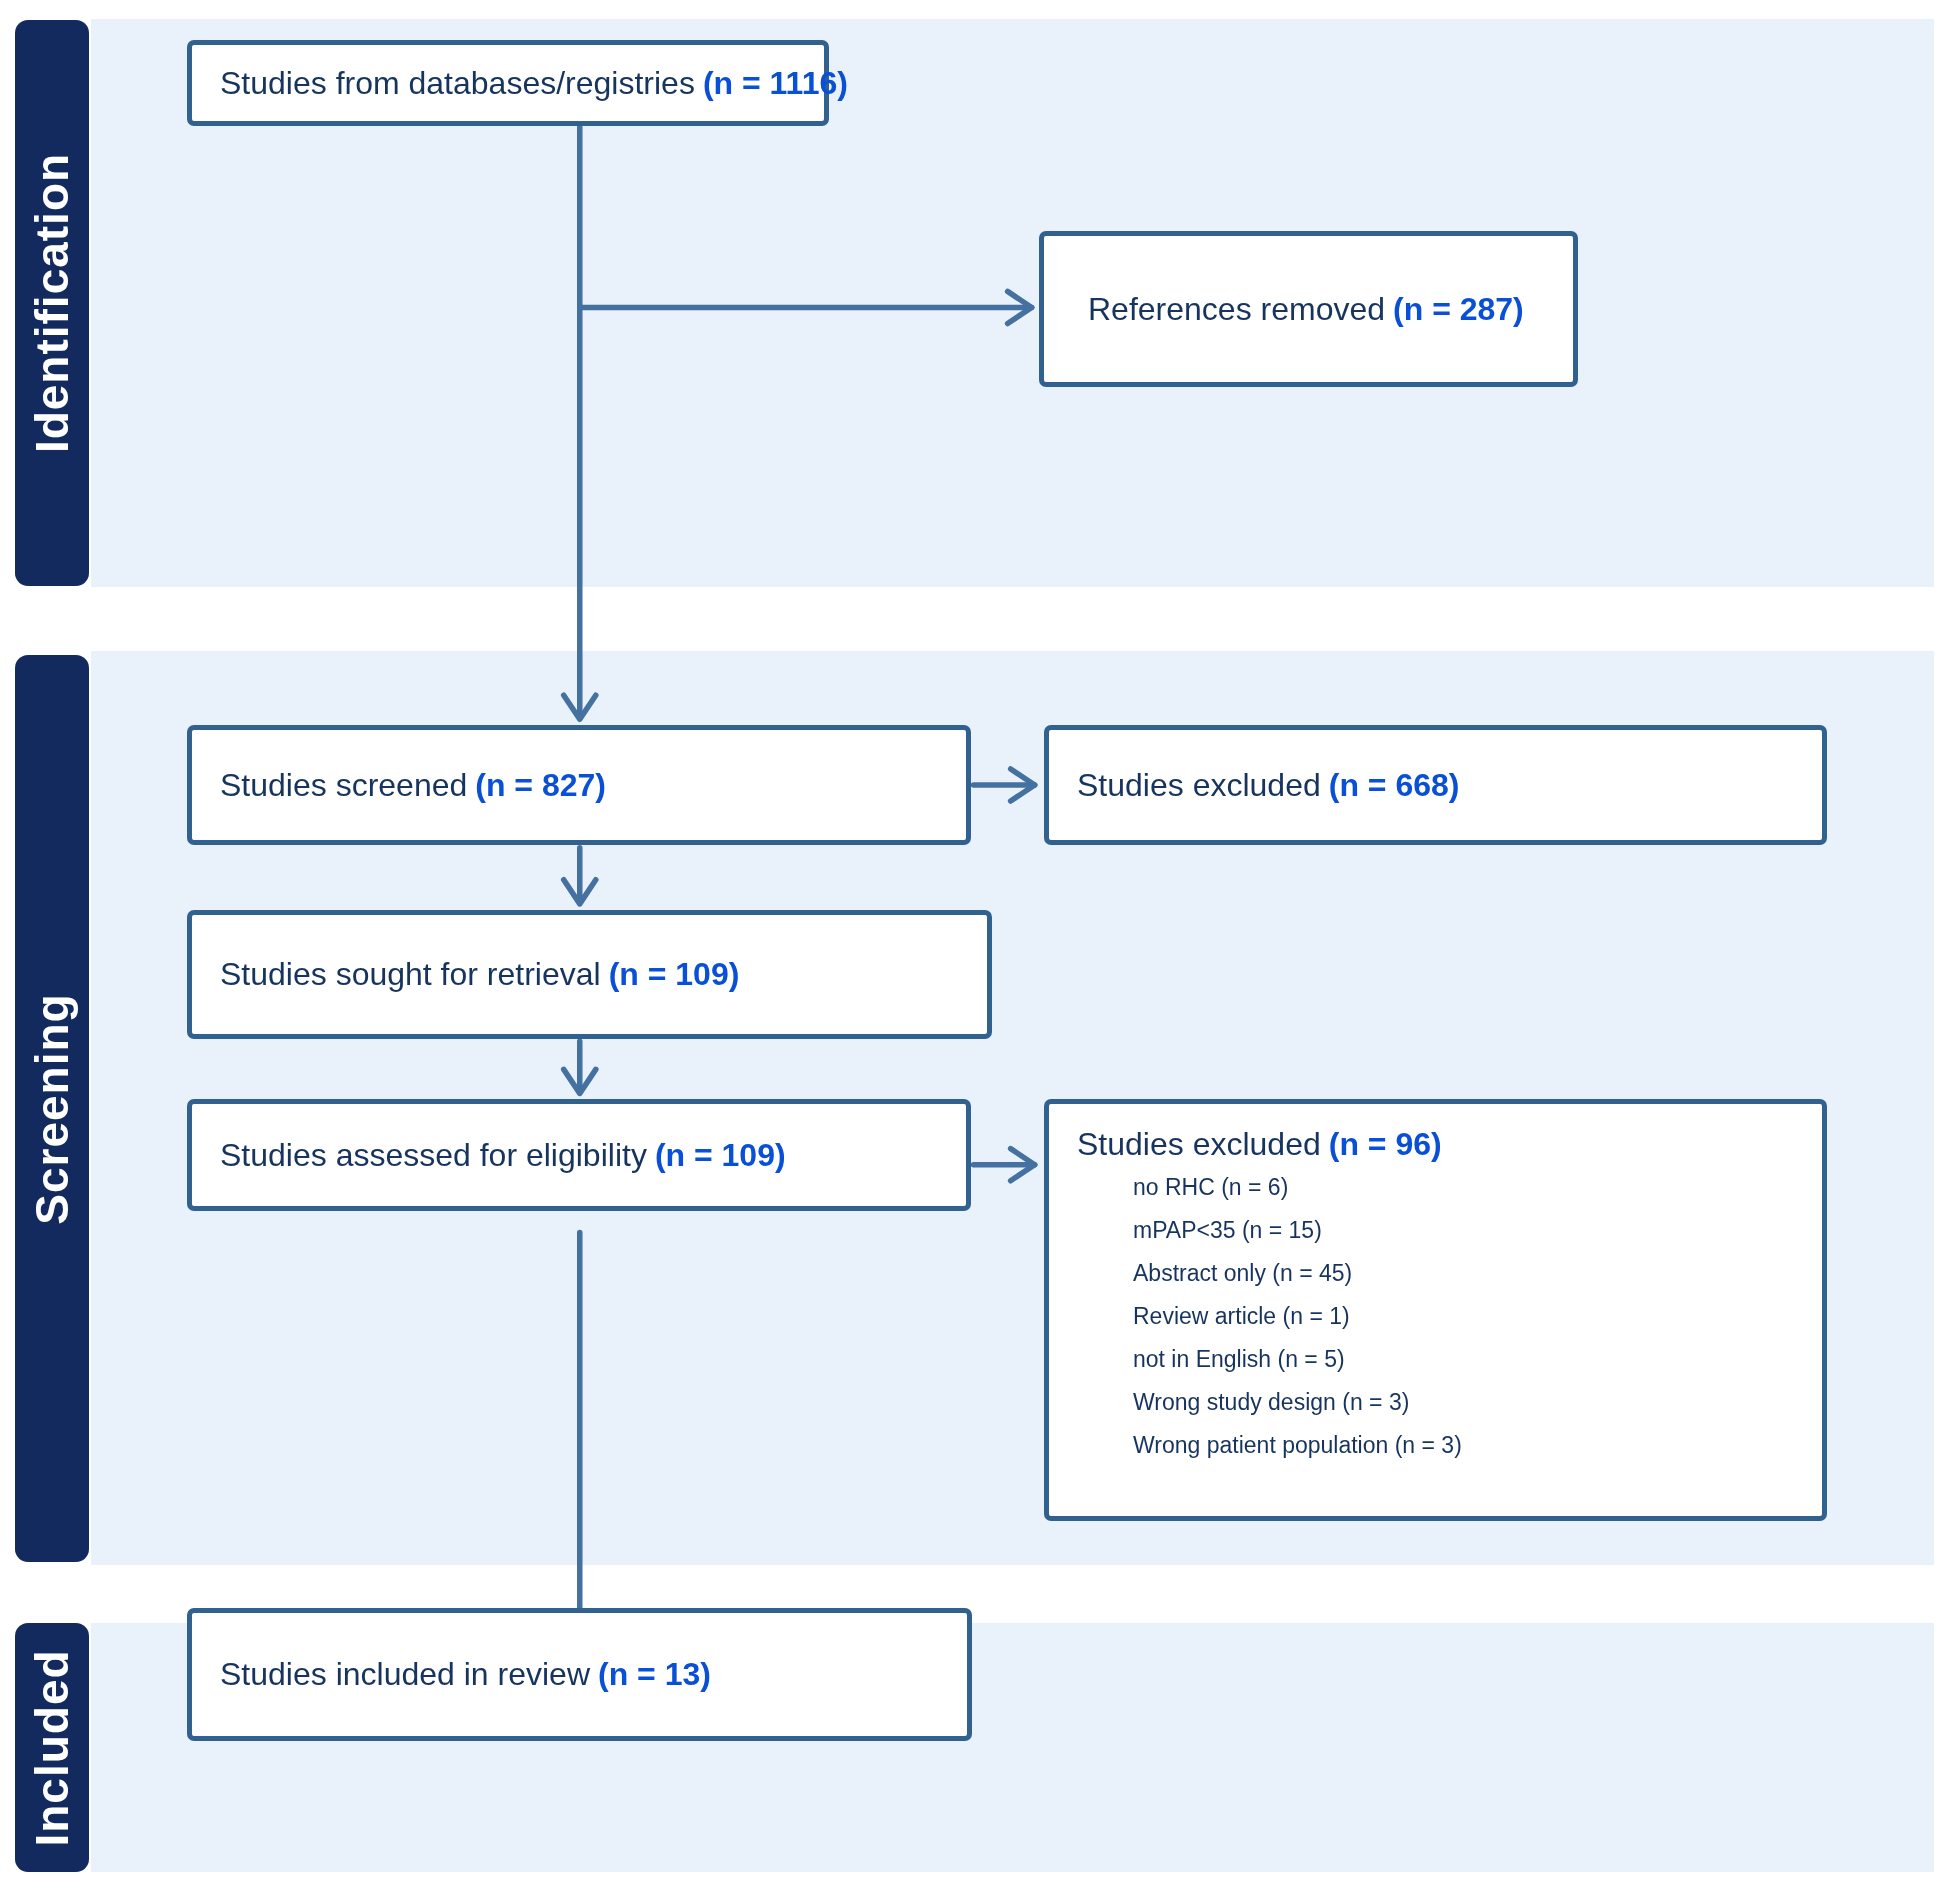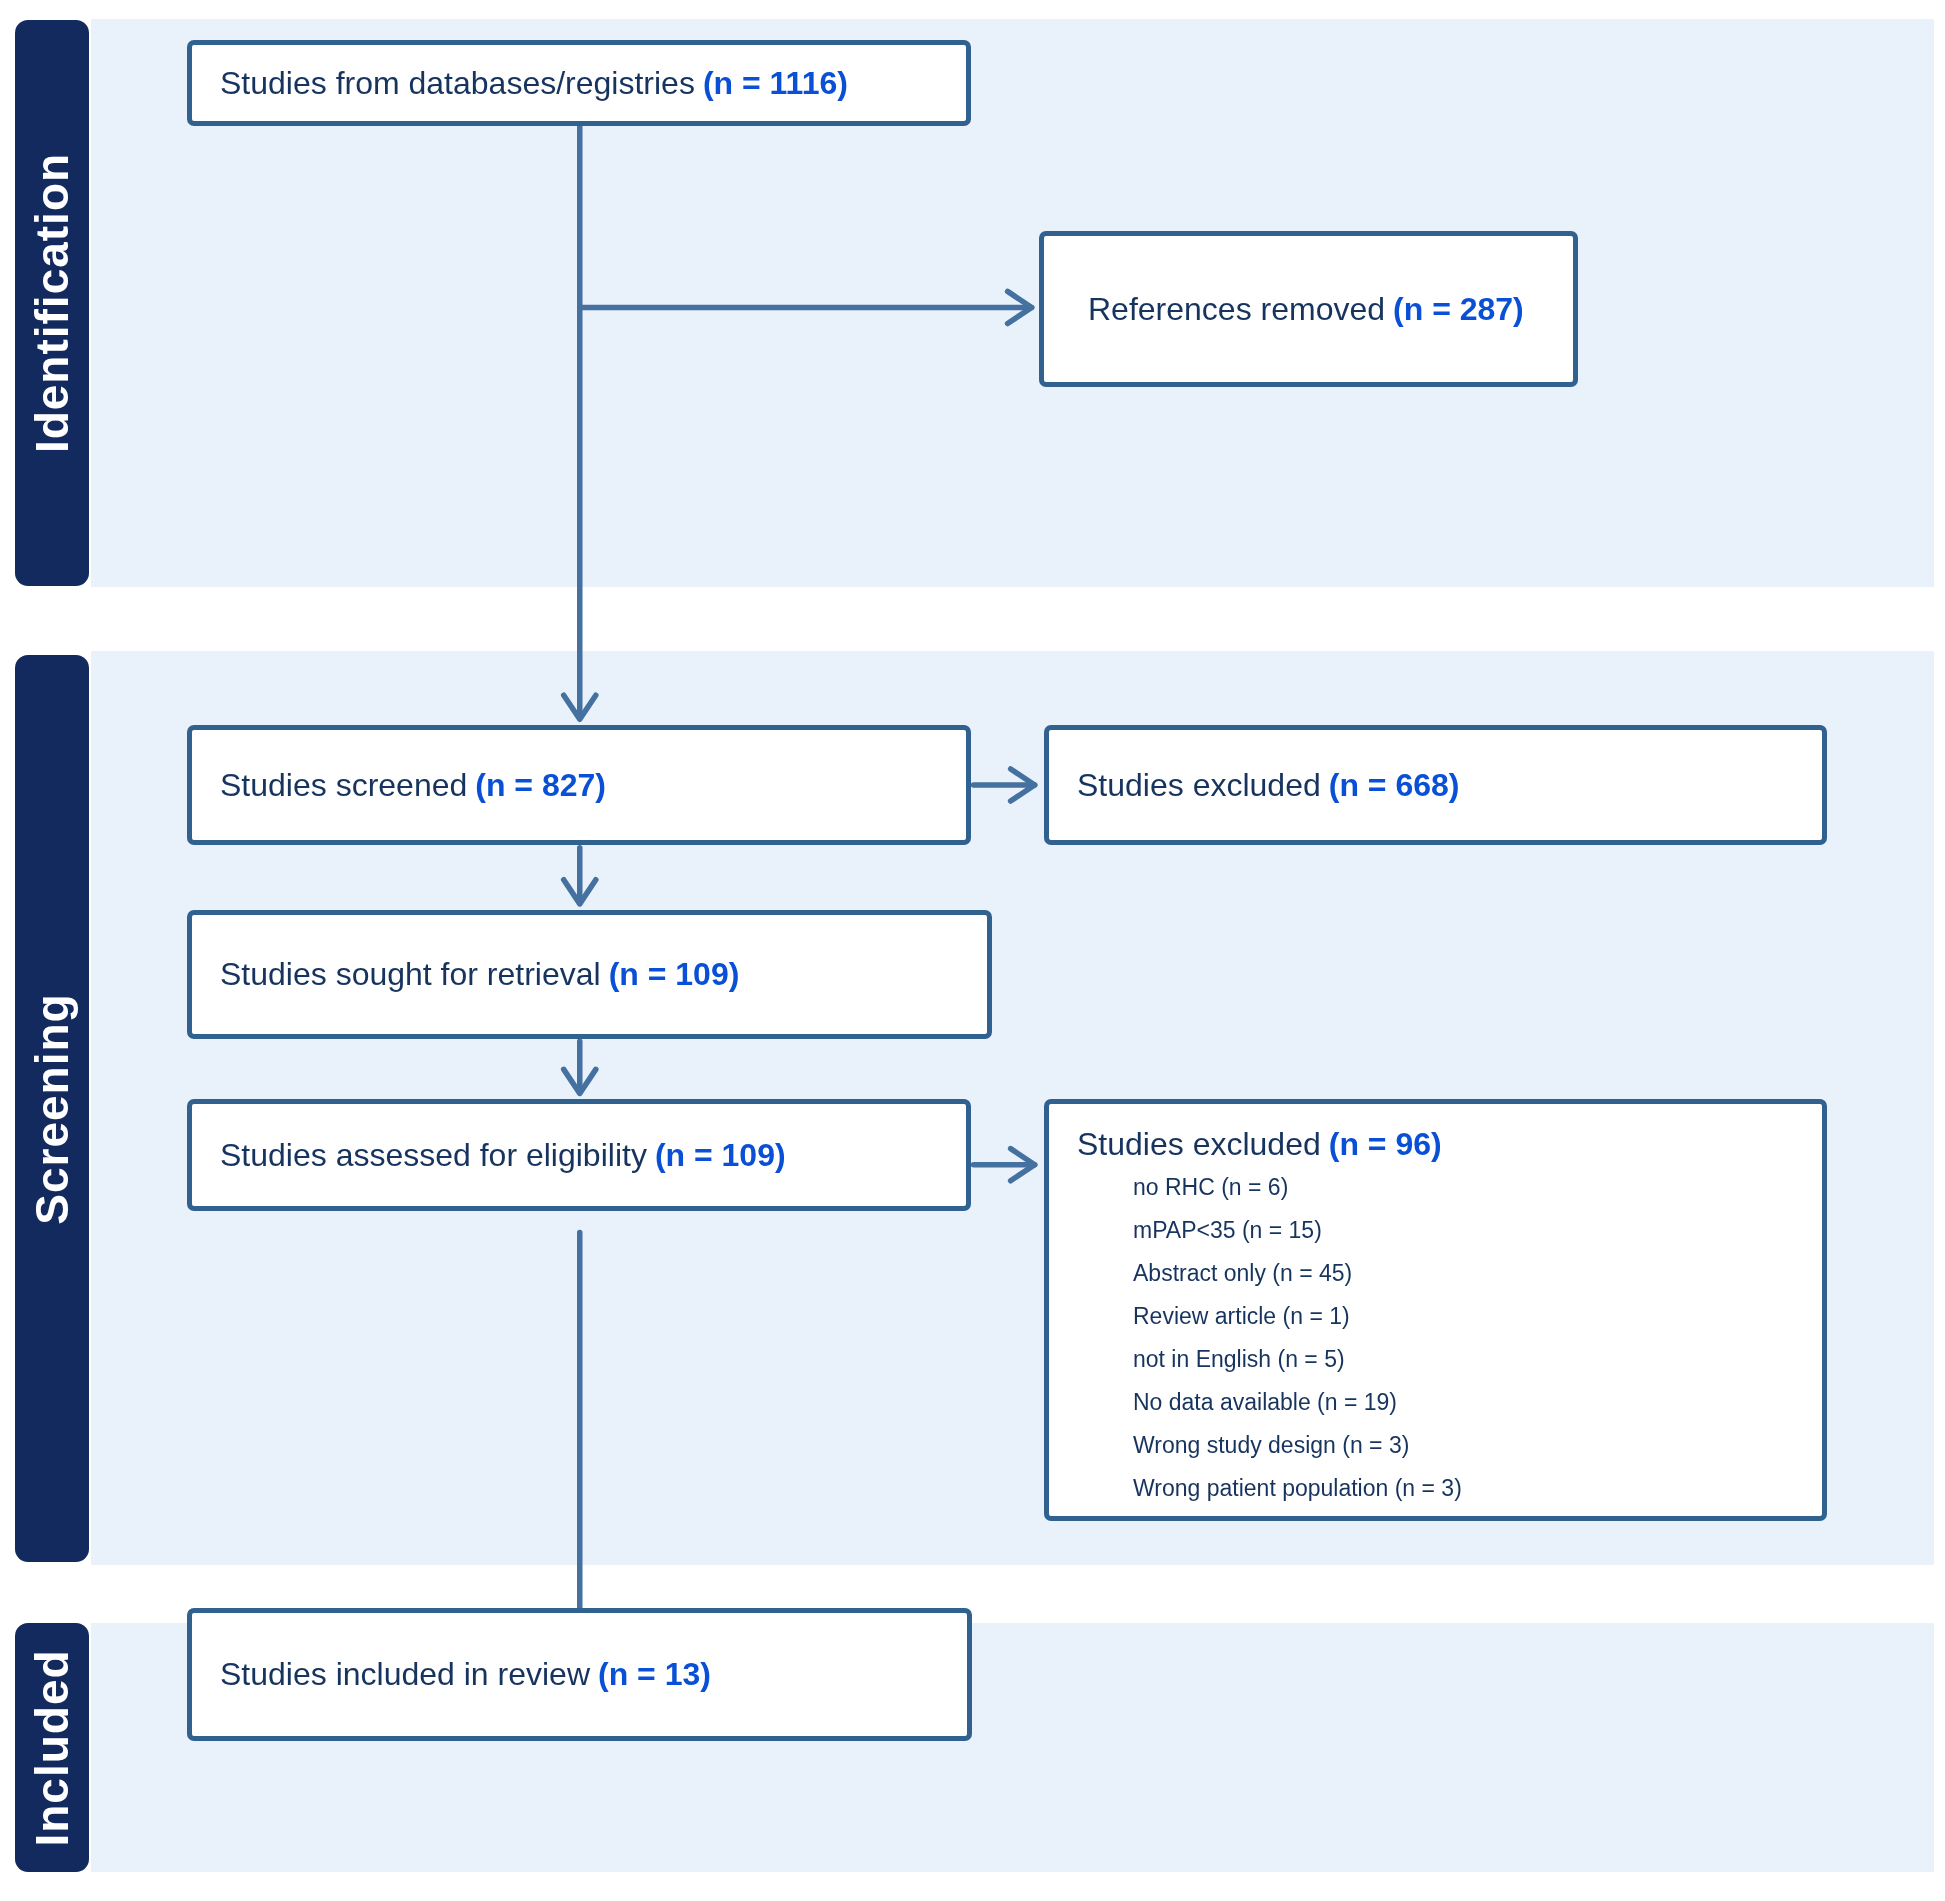--- a/index.html
+++ b/index.html
@@ -52,21 +52,21 @@
     font-size:32px;
   }
   .fbox .line { white-space:nowrap; }
   .count {
     font-weight:700;
     color:#0a50d6;
     margin-left:8px;
     white-space:nowrap;
   }
 
-  #box-databases   { left:187px;  top:40px;   width:784px; height:86px; }
+  #box-databases   { left:187px;  top:40px;   width:642px; height:86px; }
   #box-refs        { left:1039px; top:231px;  width:539px; height:156px;padding-left:44px; }
   #box-screened    { left:187px;  top:725px; width:784px; height:120px; }
   #box-excl-screen { left:1044px; top:725px; width:783px; height:120px; }
   #box-sought      { left:187px;  top:910px; width:805px; height:129px; }
   #box-assessed    { left:187px;  top:1099px; width:784px; height:112px; }
   #box-included    { left:187px;  top:1608px; width:785px; height:133px;align-items:center; }
 
   #box-excl-elig {
     left:1044px; top:1099px; width:783px; height:422px;
     display:block;
@@ -183,21 +183,20 @@
   <div class="fbox" id="box-excl-elig">
     <div class="title">
       <span>Studies excluded</span><span class="count">(n = 96)</span>
     </div>
     <div class="reasons">
       <div class="reason">no RHC (n = 6)</div>
       <div class="reason">mPAP&lt;35 (n = 15)</div>
       <div class="reason">Abstract only (n = 45)</div>
       <div class="reason">Review article (n = 1)</div>
       <div class="reason">not in English (n = 5)</div>
-      <div class="reason">No data available (n = 19)</div>
       <div class="reason">Wrong study design (n = 3)</div>
       <div class="reason">Wrong patient population (n = 3)</div>
     </div>
   </div>
 
   <div class="fbox" id="box-included">
     <div class="line">
       <span>Studies included in review</span><span class="count">(n = 13)</span>
     </div>
   </div>

